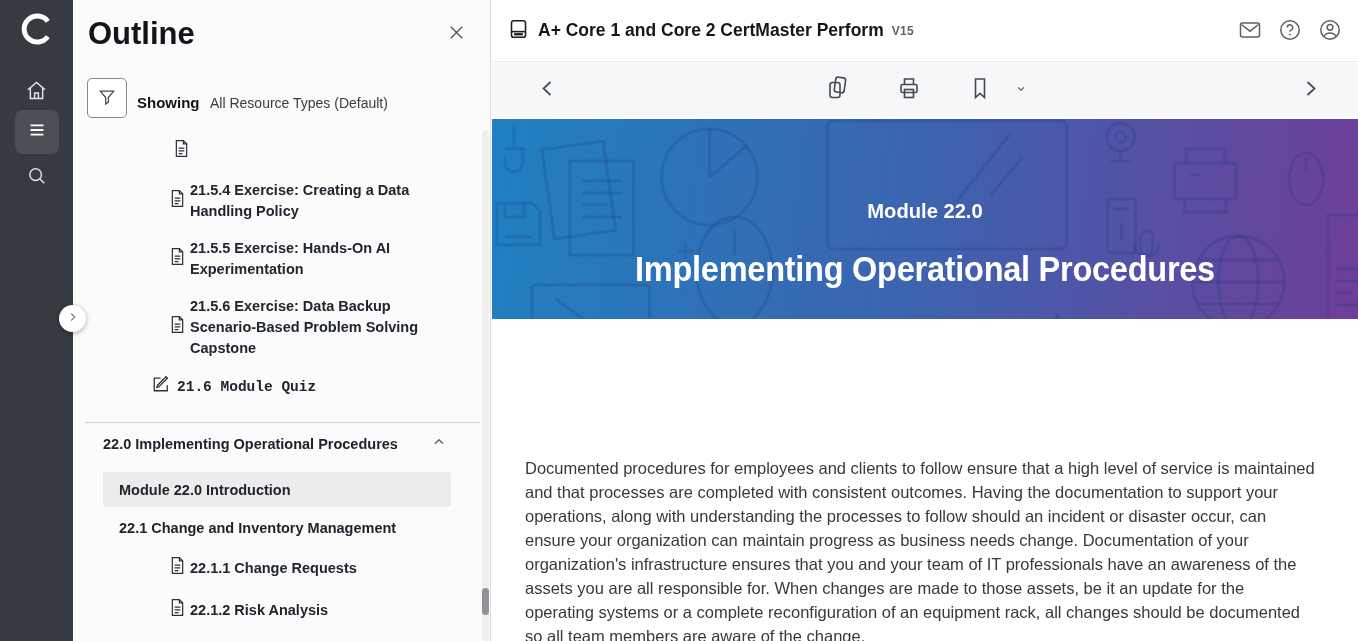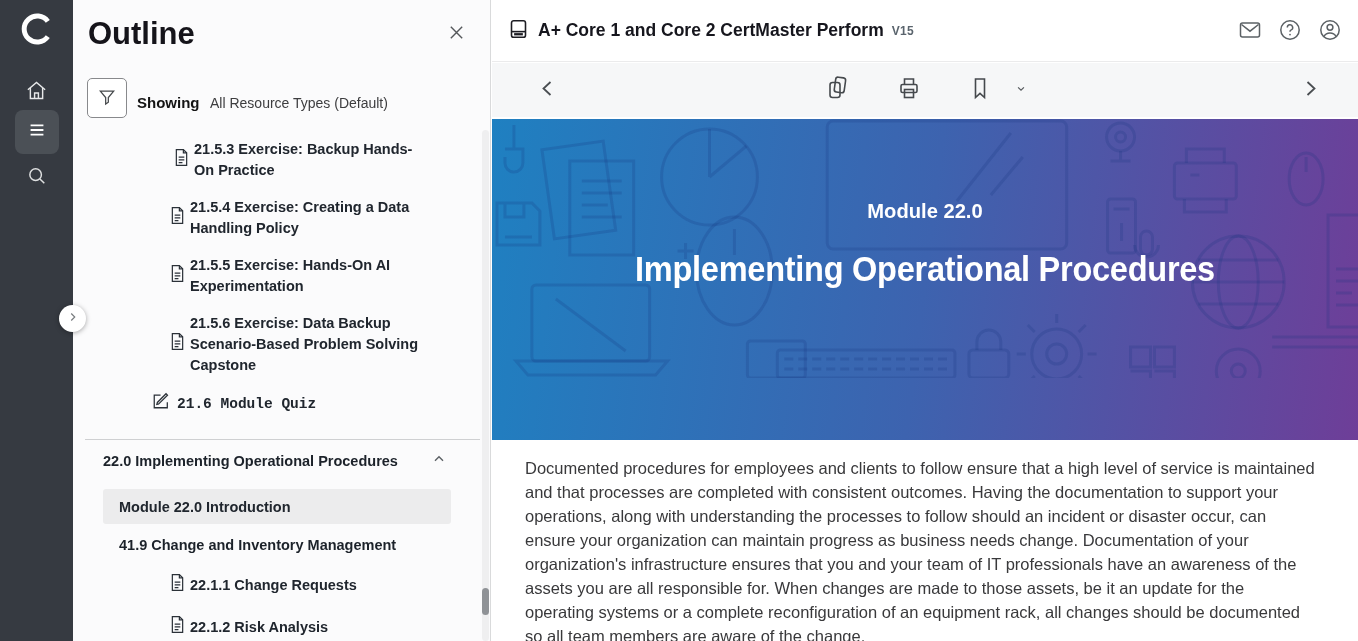--- a/index.html
+++ b/index.html
@@ -64,21 +64,21 @@
   .hdr-icons { position:absolute; right:16px; top:0; height:62px; display:flex; align-items:center; gap:16px; }
   .hdr-btn { width:24px; height:24px; display:flex; align-items:center; justify-content:center;
              background:none; border:none; cursor:pointer; }
 
   .toolbar { position:absolute; left:0; top:63px; width:866px; height:54px; background:#f6f7f8; }
   .tb-btn { position:absolute; top:50%; transform:translate(-50%,-50%); background:none; border:none;
             cursor:pointer; display:flex; align-items:center; justify-content:center; }
   .tb-back { left:56px; }  .tb-copy { left:345px; } .tb-print { left:417px; }
   .tb-bookmark { left:488px; } .tb-caret { left:529px; } .tb-forward { left:818px; }
 
-  .banner { position:absolute; left:0; top:119px; width:866px; height:321px; overflow:hidden;
+  .banner { position:absolute; left:0; top:119px; width:866px; height:200px; overflow:hidden;
             background:linear-gradient(97deg,#1f80c1 0%,#3d63af 50%,#6e3e98 100%); }
   .doodles { position:absolute; left:0; top:0; width:866px; height:259px; }
   .banner-module { position:absolute; top:80px; left:0; width:100%; text-align:center; font-size:21px;
                    font-weight:700; color:#fff; transform:scaleX(.96); }
   .banner-title { position:absolute; top:130px; left:0; width:100%; text-align:center; font-size:35px;
                   font-weight:700; color:#fff; transform:scaleX(.93); letter-spacing:-.3px; }
 
   .content-para { position:absolute; left:33px; top:456px; width:792px; font-size:16.5px;
                   line-height:24px; color:#39393b; }
 </style>
@@ -148,21 +148,20 @@
   <div class="tree">
     <div class="t-item t-ex1">
       <span>
         <svg width="15" height="19" viewBox="0 0 16 20" fill="none" stroke="#2b3publ138" stroke-width="1.3"></svg>
         <svg width="15" height="19" viewBox="0 0 16 20" fill="none" stroke="#2b3138" stroke-width="1.3" style="margin-left:-15px">
           <path d="M2.5 1.5 H10 L13.5 5 V18.5 H2.5 Z"></path>
             <path d="M10 1.5 V5 H13.5"></path>
             <path d="M5 9.5 h6 M5 12.5 h6 M5 15.5 h4"></path>
         </svg>
       </span>
-      <span class="txt">21.5.3 Exercise: Backup Hands-On Practice</span>
     </div>
     <div class="t-item t-ex">
       <span>
         <svg width="15" height="19" viewBox="0 0 16 20" fill="none" stroke="#2b3138" stroke-width="1.3">
           <path d="M2.5 1.5 H10 L13.5 5 V18.5 H2.5 Z"></path>
             <path d="M10 1.5 V5 H13.5"></path>
             <path d="M5 9.5 h6 M5 12.5 h6 M5 15.5 h4"></path>
         </svg>
       </span>
       <span class="txt">21.5.4 Exercise: Creating a Data Handling Policy</span>
@@ -206,21 +205,21 @@
           <path d="M6 14.5 L12 8.5 L18 14.5"></path>
         </svg>
       </span>
     </div>
 
     <div class="t-intro">
       <span>Module 22.0 Introduction</span>
     </div>
 
     <div class="t-sub">
-      <span>41.9 Change and Inventory Management</span>
+      <span>22.1 Change and Inventory Management</span>
     </div>
 
     <div class="t-item t-topic1">
       <span>
         <svg width="15" height="19" viewBox="0 0 16 20" fill="none" stroke="#2b3138" stroke-width="1.3">
           <path d="M2.5 1.5 H10 L13.5 5 V18.5 H2.5 Z"></path>
             <path d="M10 1.5 V5 H13.5"></path>
             <path d="M5 9.5 h6 M5 12.5 h6 M5 15.5 h4"></path>
         </svg>
       </span>

